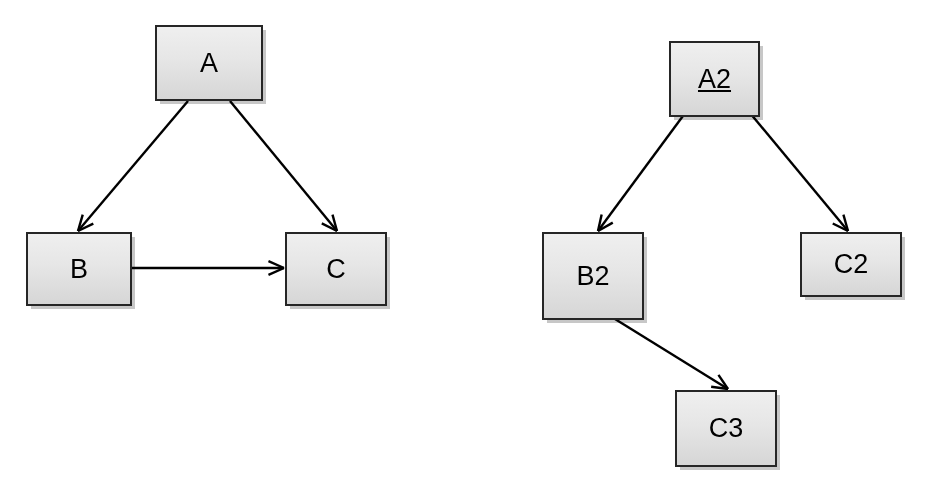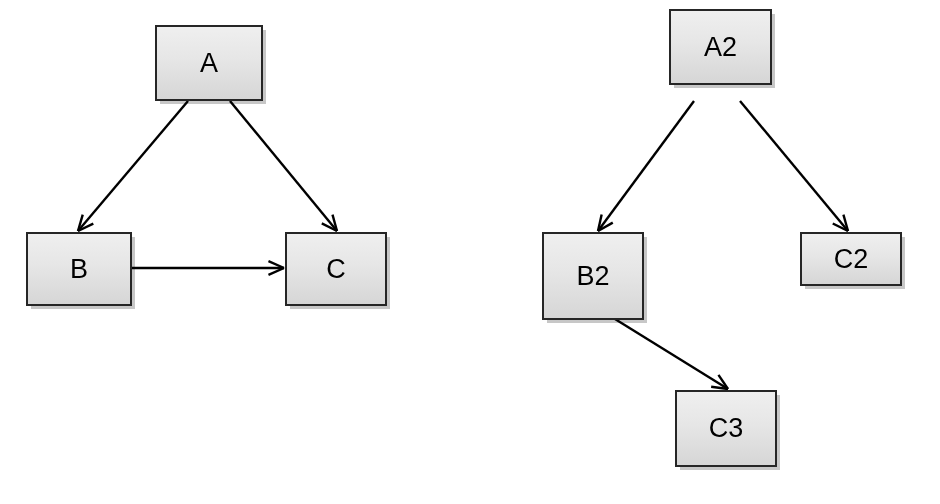--- a/index.html
+++ b/index.html
@@ -81,29 +81,29 @@
   </div>
 
   <div class="node" style="left:26px;top:232px;width:106px;height:74px;">
     <span class="node-label">B</span>
   </div>
 
   <div class="node" style="left:285px;top:232px;width:102px;height:74px;">
     <span class="node-label">C</span>
   </div>
 
-  <div class="node" style="left:669px;top:9px;width:103px;height:76px;">
+  <div class="node" style="left:669px;top:41px;width:91px;height:76px;text-decoration:underline;">
     <span class="node-label">A2</span>
   </div>
 
   <div class="node" style="left:542px;top:232px;width:102px;height:88px;">
     <span class="node-label">B2</span>
   </div>
 
-  <div class="node" style="left:800px;top:232px;width:102px;height:54px;">
+  <div class="node" style="left:800px;top:232px;width:102px;height:65px;">
     <span class="node-label">C2</span>
   </div>
 
   <div class="node" style="left:675px;top:390px;width:102px;height:77px;justify-content:center;">
     <span class="node-label">C3</span>
   </div>
 
 </div>
 
 </body></html>

